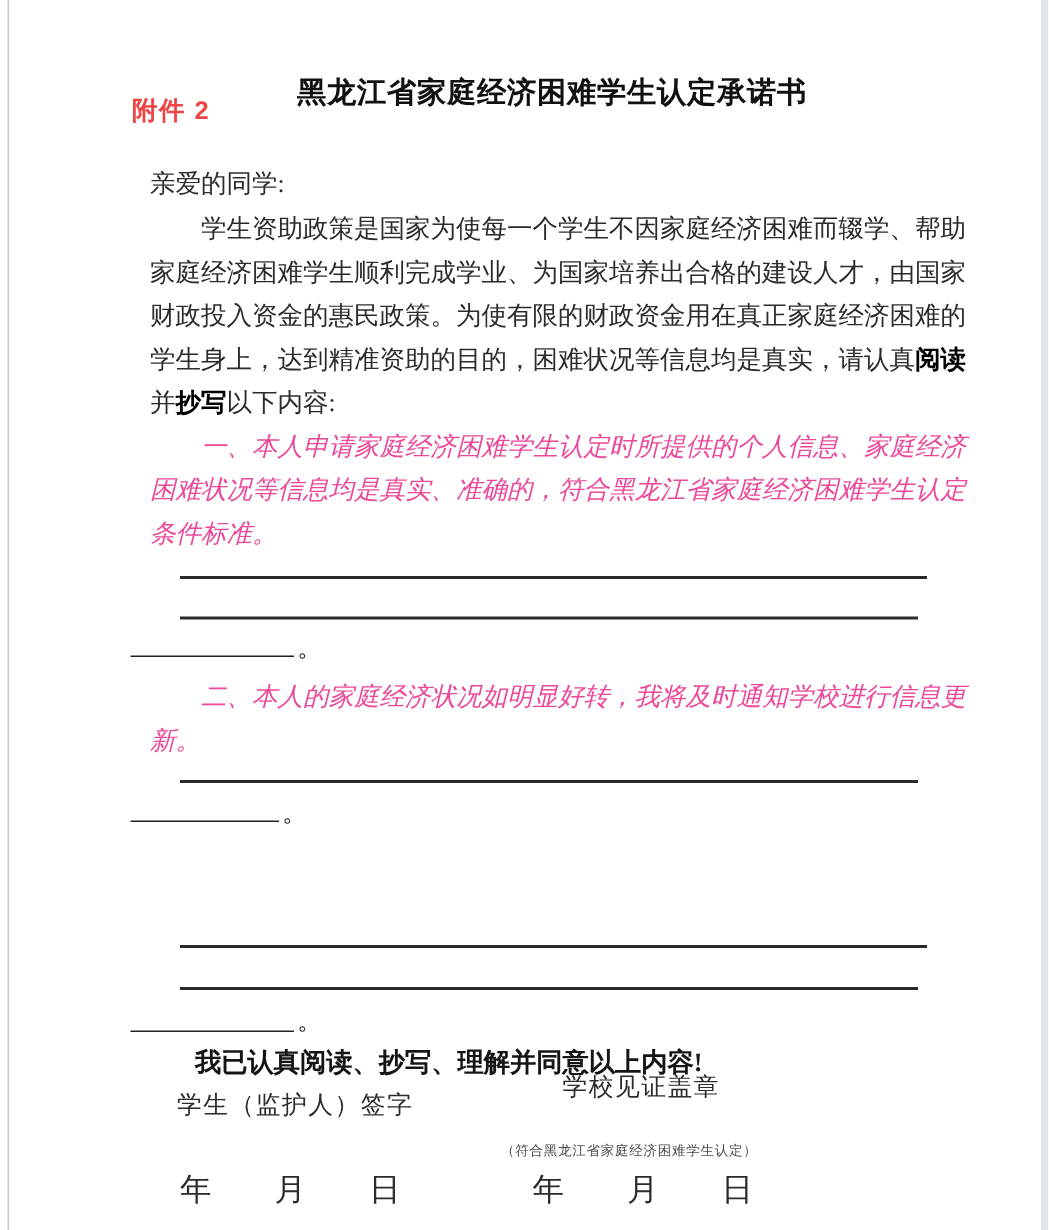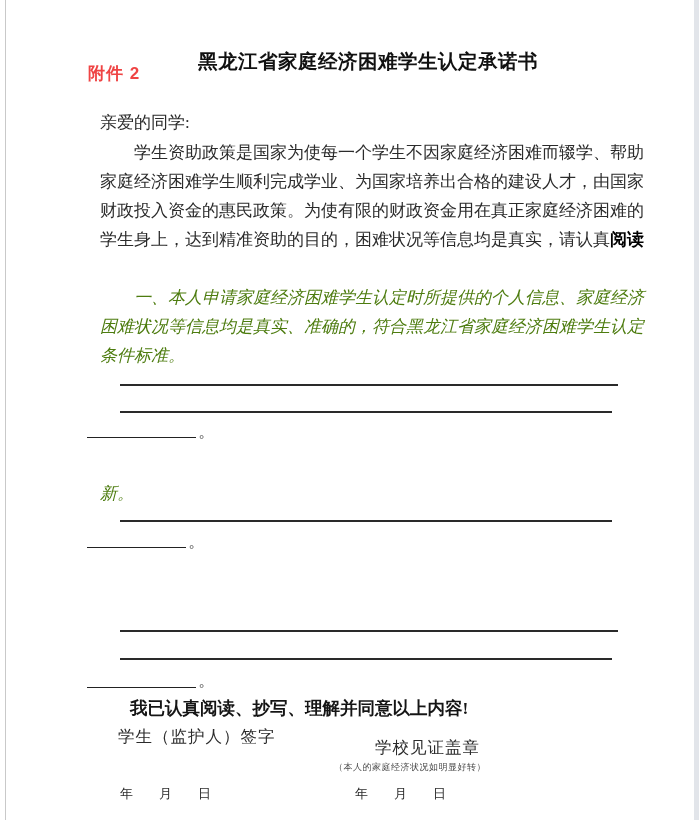--- a/index.html
+++ b/index.html
@@ -7,69 +7,71 @@
         font-family:"Liberation Serif", serif;color:#2b2b2b;}
   .edge-left{position:absolute;left:5px;top:0;width:1px;height:820px;background:#c9c9c9;}
   .edge-right{position:absolute;left:694px;top:0;width:5px;height:820px;background:#e2e5ea;}
   .att{position:absolute;left:88px;top:30px;font-size:17px;font-weight:700;
        font-family:"Liberation Sans", sans-serif;color:#ef4444;letter-spacing:1px;margin-top:32px;}
   .title{position:absolute;left:88px;top:48px;width:560px;margin:0;text-align:center;
          font-size:19.5px;font-weight:700;color:#111;letter-spacing:0.5px;}
   .t{position:absolute;left:100px;font-size:17px;line-height:21px;white-space:nowrap;}
   .indent{padding-left:34px;}
   .b{font-weight:700;font-family:"Liberation Sans", sans-serif;color:#000000;}
-  .k{font-style:italic;color:#4d7c0f;text-align:right;}
+  .k{font-style:italic;color:#ec4899;text-align:right;}
   .ul{position:absolute;height:2px;background:#2a2a2a;cursor:text;}
   .ul.thin{height:1px;background:#222;}
   .period{left:auto;}
   .confirm{position:absolute;left:130px;top:696px;font-size:17.5px;font-weight:700;color:#151515;white-space:nowrap;}
   .signrow{font-size:16.5px;letter-spacing:1px;}
   .sealnote{position:absolute;left:334px;top:761px;font-size:9px;color:#4a4a4a;letter-spacing:0.5px;white-space:nowrap;}
-  .date{font-size:13px;}
+  .date{font-size:21px;}
 </style>
 </head>
 <body>
 
 <div class="page">
   <div class="edge-left"></div>
   <div class="edge-right"></div>
 
   <div class="att">附件 2</div>
   <h1 class="title">黑龙江省家庭经济困难学生认定承诺书</h1>
 
   <div class="t" style="top:112px">亲爱的同学:</div>
 
   <div class="t indent" style="top:142px">学生资助政策是国家为使每一个学生不因家庭经济困难而辍学、帮助</div>
   <div class="t" style="top:171px">家庭经济困难学生顺利完成学业、为国家培养出合格的建设人才，由国家</div>
   <div class="t" style="top:200px">财政投入资金的惠民政策。为使有限的财政资金用在真正家庭经济困难的</div>
   <div class="t" style="top:229px"><span>学生身上，达到精准资助的目的，困难状况等信息均是真实，请认真</span><span class="b">阅读</span></div>
+  <div class="t" style="top:258px"><span>并</span><span class="b">抄写</span><span>以下内容:</span></div>
 
   <div class="t k indent" style="top:287px">一、本人申请家庭经济困难学生认定时所提供的个人信息、家庭经济</div>
   <div class="t k" style="top:316px">困难状况等信息均是真实、准确的，符合黑龙江省家庭经济困难学生认定</div>
   <div class="t k" style="top:345px">条件标准。</div>
 
   <div class="ul" style="top:384px;left:120px;width:498px"></div>
   <div class="ul" style="top:411px;left:120px;width:492px"></div>
   <div class="ul thin" style="top:437px;left:87px;width:109px"></div>
   <span class="t period" style="top:421px;left:198px">。</span>
 
+  <div class="t k indent" style="top:454px">二、本人的家庭经济状况如明显好转，我将及时通知学校进行信息更</div>
   <div class="t k" style="top:483px">新。</div>
 
   <div class="ul" style="top:520px;left:120px;width:492px"></div>
   <div class="ul thin" style="top:547px;left:87px;width:99px"></div>
   <span class="t period" style="top:531px;left:188px">。</span>
 
 
   <div class="ul" style="top:630px;left:120px;width:498px"></div>
   <div class="ul" style="top:658px;left:120px;width:492px"></div>
   <div class="ul thin" style="top:687px;left:87px;width:109px"></div>
   <span class="t period" style="top:670px;left:198px">。</span>
 
   <div class="confirm">我已认真阅读、抄写、理解并同意以上内容!</div>
 
   <div class="t signrow" style="top:726px;left:118px">学生（监护人）签字</div>
-  <div class="t signrow" style="top:737px;left:375px">学校见证盖章</div>
+  <div class="t signrow" style="top:714px;left:375px">学校见证盖章</div>
 
-  <div class="sealnote">（本人的家庭经济状况如明显好转）</div>
+  <div class="sealnote">（符合黑龙江省家庭经济困难学生认定）</div>
 
   <div class="t date" style="top:783px;left:120px">年　　月　　日</div>
   <div class="t date" style="top:783px;left:355px">年　　月　　日</div>
 </div>
 
 </body></html>

